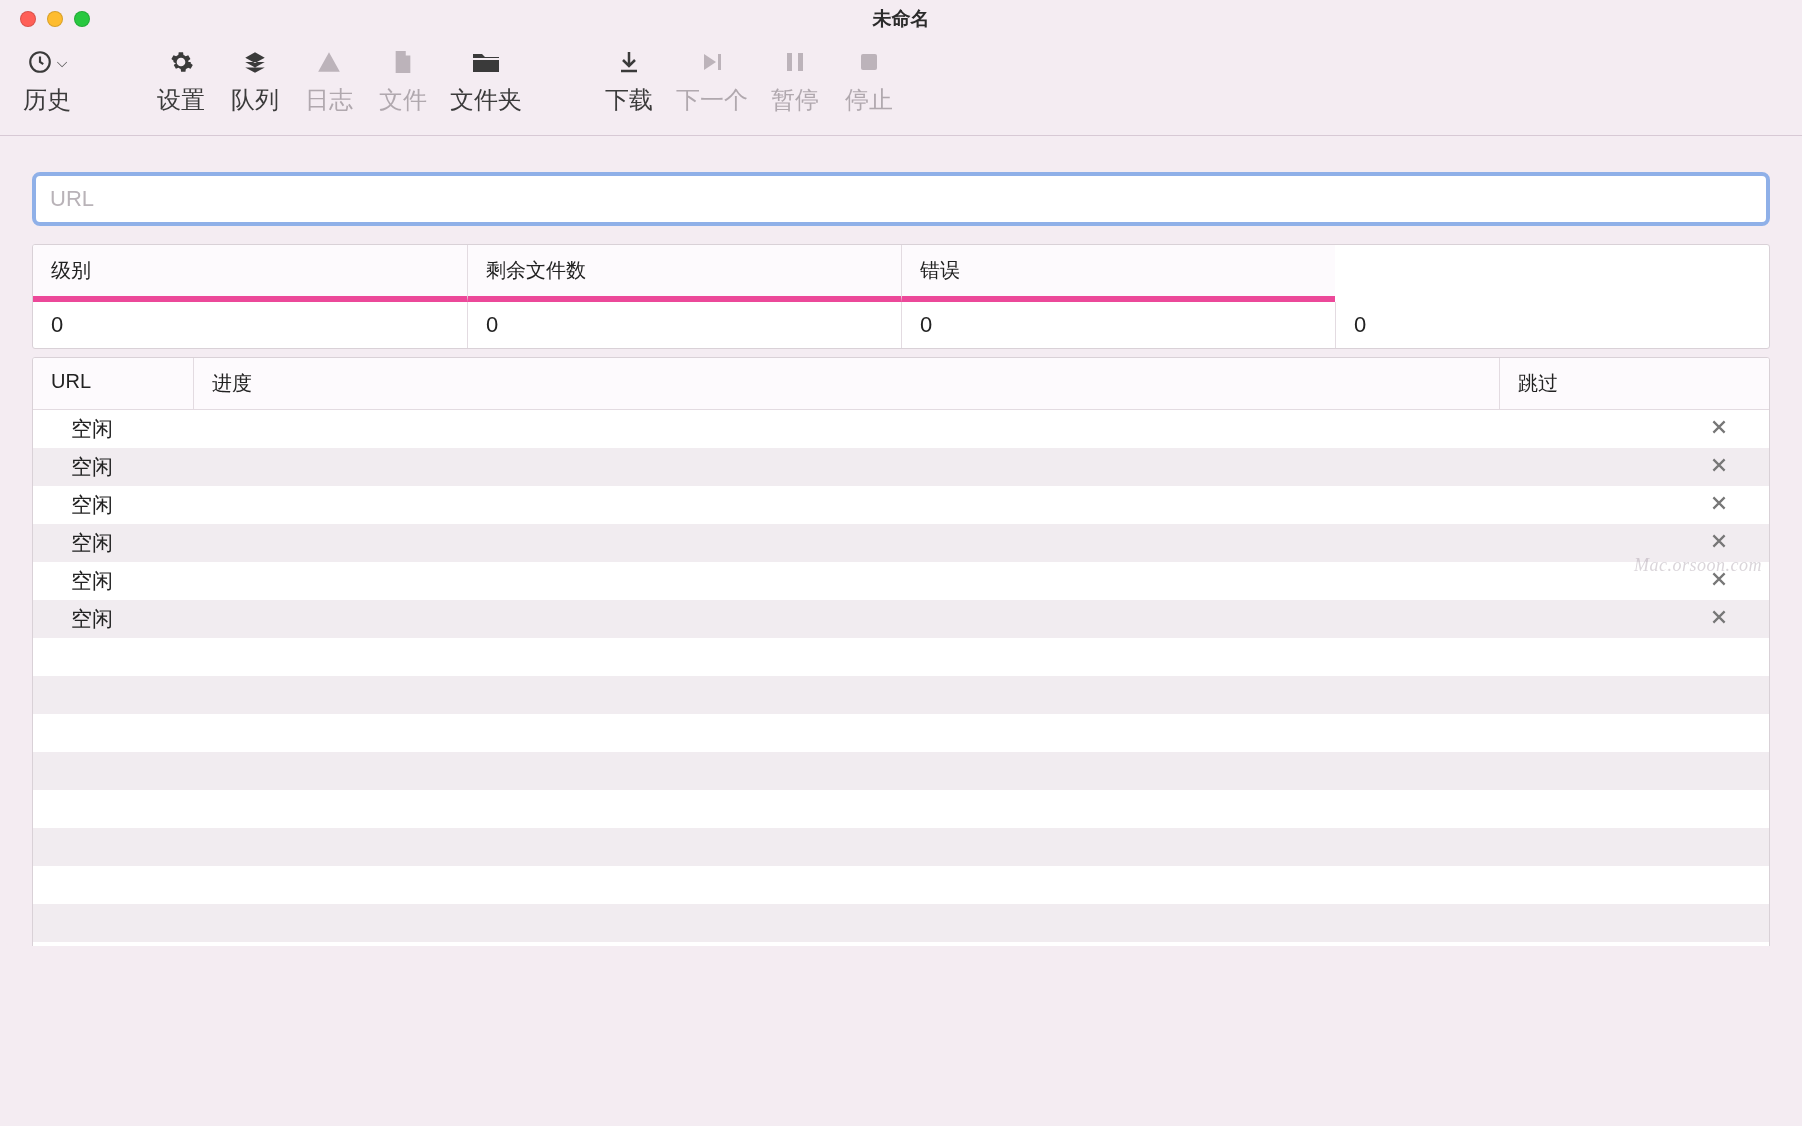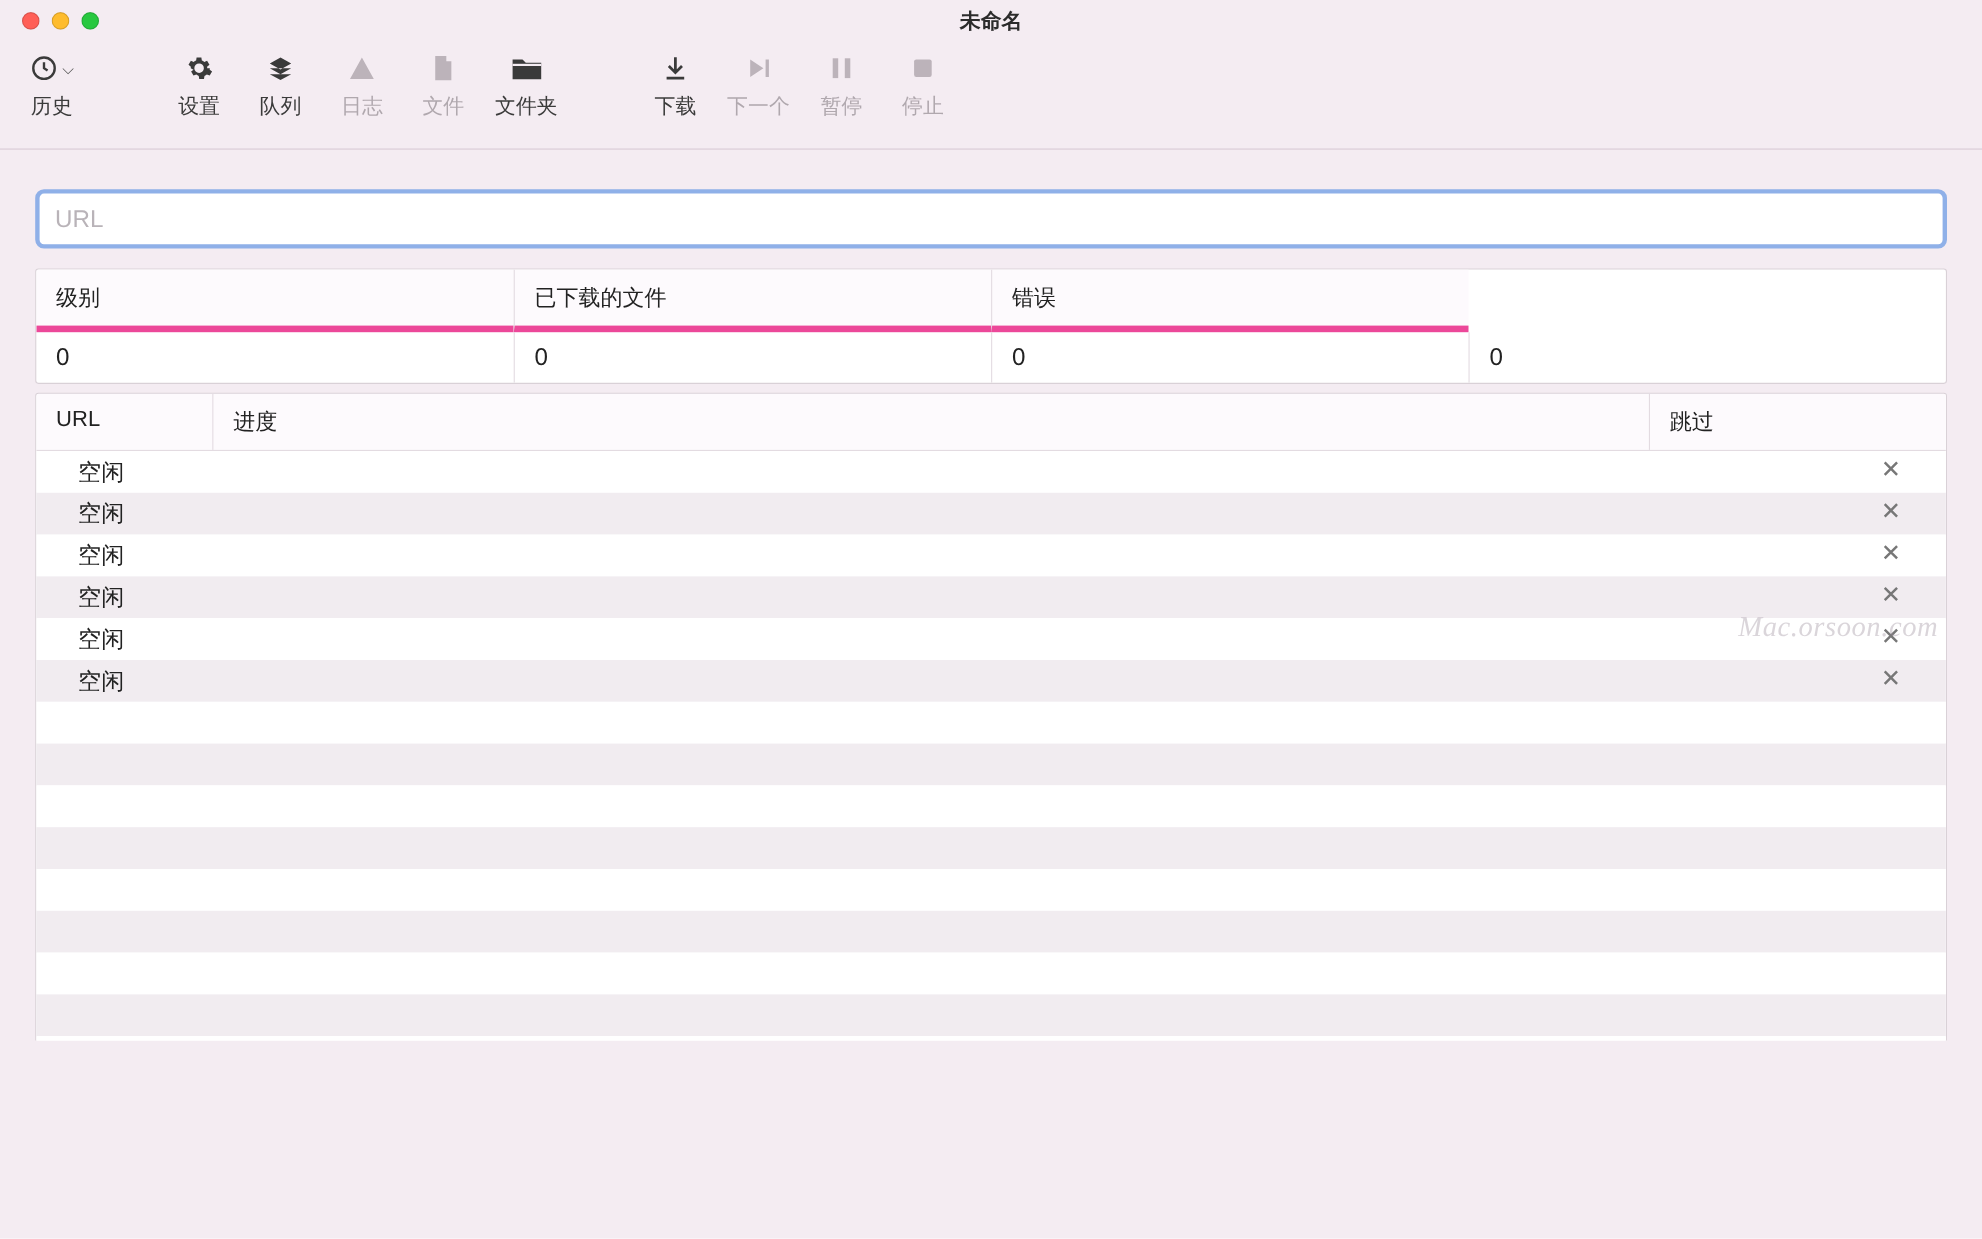--- a/index.html
+++ b/index.html
@@ -69,21 +69,21 @@
   }
   .tb-item.disabled { color: #b0a8ae; }
   .tb-icon {
     height: 28px;
     display: flex;
     align-items: center;
     justify-content: center;
     color: #3a3a3a;
   }
   .tb-item.disabled .tb-icon { color: #bcb3ba; }
-  .tb-label { font-size: 19px; }
+  .tb-label { font-size: 24px; }
   .tb-item.history .tb-icon { flex-direction: row; gap:4px; }
   .chev { font-size: 14px; color:#555; }
 
   
   .content {
     padding: 36px 32px 24px 32px;
   }
   .url-field-wrap {
     border: 4px solid #8fb0e8;
     border-radius: 8px;
@@ -170,21 +170,21 @@
     color: #777;
   }
   .xicon { width:18px; height:18px; }
 
   .watermark {
     position: absolute;
     right: 40px;
     top: 555px;
     font-style: italic;
     font-family: Georgia, serif;
-    font-size: 26px;
+    font-size: 18px;
     color: rgba(150,135,148,0.35);
     letter-spacing: 0.5px;
     pointer-events: none;
     text-align: center;
   }
 </style>
 </head>
 <body>
 
 <div class="window">
@@ -305,21 +305,21 @@
 
   <div class="content">
 
     <div class="url-field-wrap">
       <input class="url-field" type="text" placeholder="URL" style="">
     </div>
 
     <div class="stats">
       <div class="stats-row header">
         <div class="stat-cell">级别</div>
-        <div class="stat-cell">已下载的文件</div>
+        <div class="stat-cell">剩余文件数</div>
         <div class="stat-cell">错误</div>
       </div>
       <div class="stats-row">
         <div class="stat-cell">0</div>
         <div class="stat-cell">0</div>
         <div class="stat-cell">0</div>
         <div class="stat-cell">0</div>
       </div>
     </div>
 

